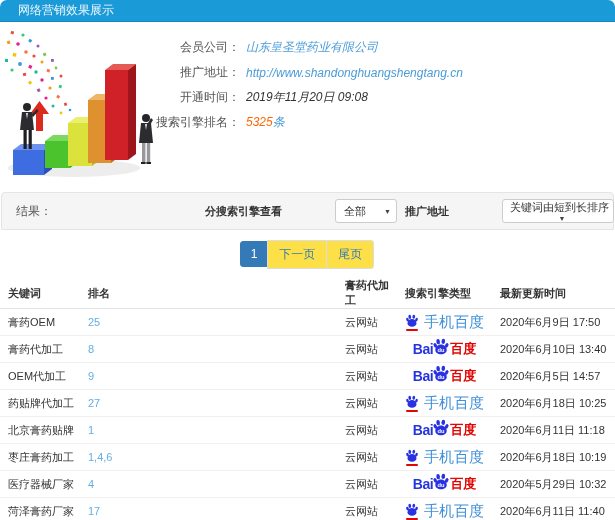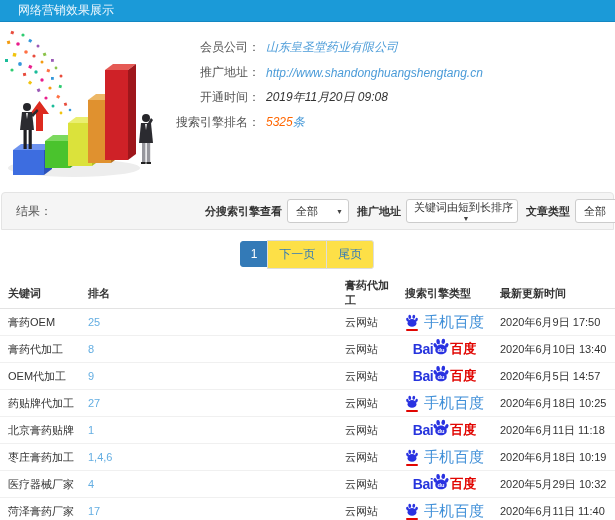--- a/index.html
+++ b/index.html
@@ -1,44 +1,44 @@
 <!DOCTYPE html>
 <html><head>
 <meta charset="utf-8">
 <style>
   * { box-sizing: border-box; margin: 0; padding: 0; }
   body { background:#fff; font-family:"Liberation Sans", sans-serif; }
-  .page { position:relative; width:615px; height:520px; overflow:hidden; background:#fff; }
+  .page { position:relative; width:615px; height:520px; overflow:hidden; background:#fff;border-radius:7px; }
 
   
   .titlebar { height:22px; background:#1b9ad8; border-bottom:1px solid #1487c2;
               color:#eef7fd; font-size:12px; line-height:21px; padding-left:18px; }
 
   
   .info-section { position:relative; height:170px; }
   .illustration { position:absolute; left:0; top:4px; }
-  .info-fields { position:absolute; left:0; top:13px; right:0;padding-left:20px; }
+  .info-fields { position:absolute; left:0; top:13px; right:0; }
   .info-row { display:flex; height:25px; align-items:center; font-size:12px; }
   .info-label { width:240px; text-align:right; color:#555; }
   .info-value { margin-left:6px; color:#333;font-style:italic; }
   .link { color:#4a9bd8; text-decoration:none; cursor:pointer; }
   .rank-count { color:#ff6600; }
   .rank-unit { color:#4a9bd8; }
 
   
   .filter-bar { position:relative; height:38px; background:#f5f5f5;
                 border:1px solid #e4e4e4; border-radius:4px 4px 0 0; margin:0 1px; }
   .result-label { position:absolute; left:14px; top:50%; transform:translateY(-50%);
                   font-size:12px; color:#555; }
   .filter-group { position:absolute; left:197px; top:50%; transform:translateY(-50%);
                   display:flex; align-items:center; white-space:nowrap; }
   .filter-label { font-size:11px; font-weight:bold; color:#333; margin:0 5px 0 8px; }
   .fake-select { height:24px; background:#fff; border:1px solid #ccc; border-radius:3px;
                  font-size:11px; color:#333; display:flex; align-items:center;
-                 justify-content:space-between; padding:0 5px 0 8px; cursor:pointer; }
+                 justify-content:space-between; padding:0 5px 0 8px; cursor:pointer;margin-left:48px; }
   .sel-engine { width:62px; } .sel-sort { width:112px;flex-direction:column; } .sel-article { width:54px; }
   .caret { font-size:7px; color:#444; margin-left:5px; }
 
   
   .pagination-wrap { height:48px; display:flex; justify-content:center; align-items:center; }
   .page-btn { font-size:12px; padding:5px 11px; border:1px solid #ddd; margin-left:-1px;
               color:#337ab7; background:#fde047; cursor:pointer; }
   .page-btn.active { background:#337ab7; border-color:#337ab7; color:#fff;
                      border-radius:3px 0 0 3px; padding:5px 10px; }
   .page-btn.last { border-radius:0 3px 3px 0; }

